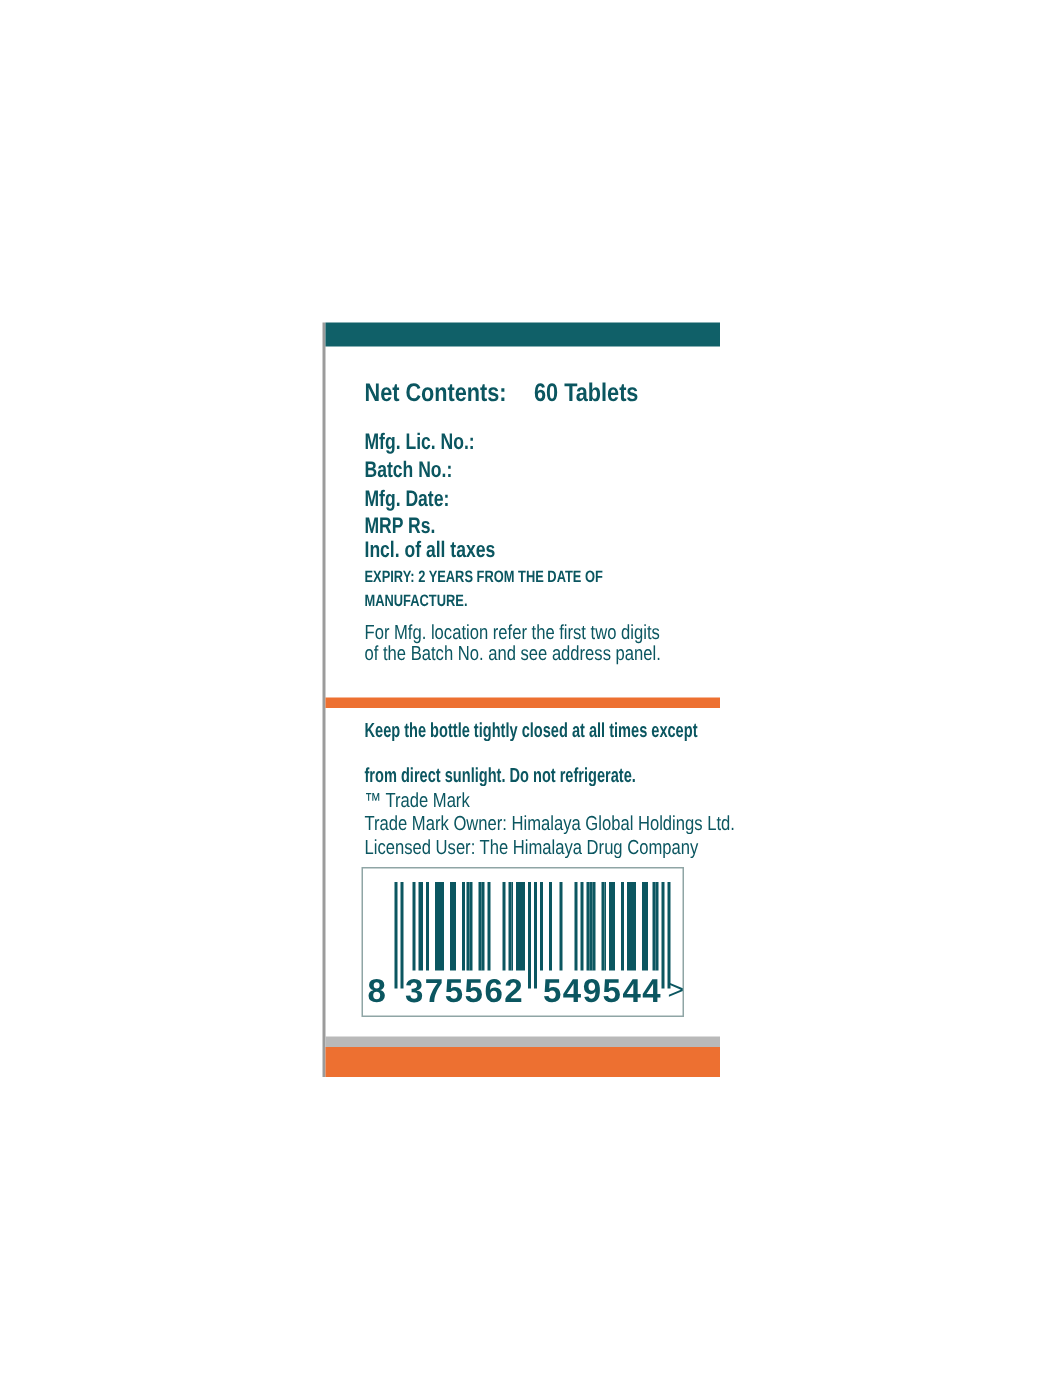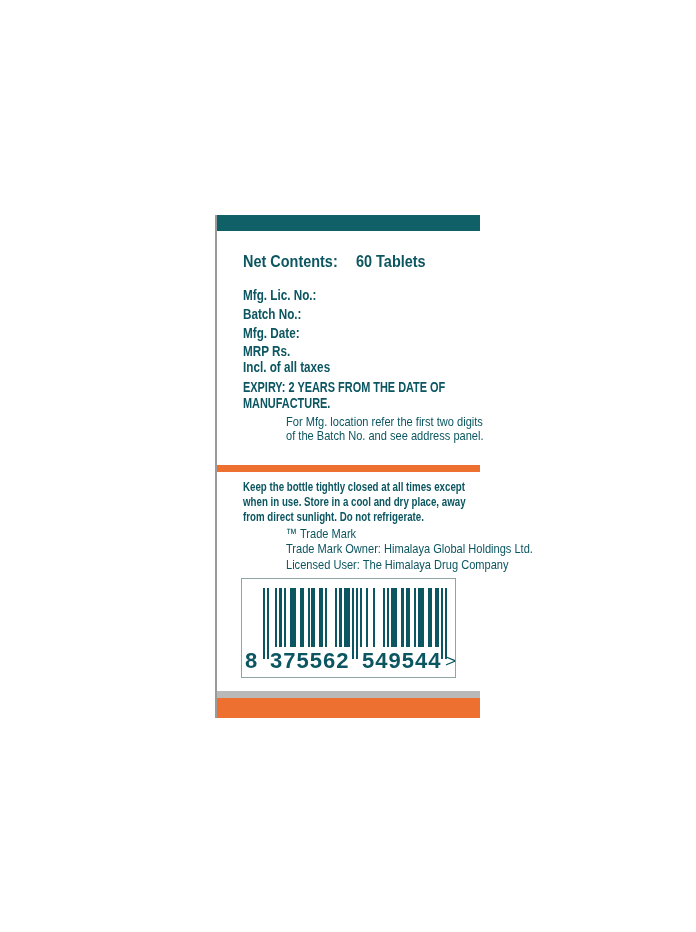--- a/index.html
+++ b/index.html
@@ -16,23 +16,23 @@
   .page{position:relative;width:696px;height:920px;background:#ffffff;overflow:hidden;}
 
   .abs{position:absolute;}
   .line{white-space:nowrap;color:var(--text-teal);}
   .line > span{display:inline-block;transform-origin:left center;white-space:nowrap;}
 
   .t-head{font-size:17px;font-weight:700;}
   .t-head > span{transform:scaleX(0.85);}
   .t-field{font-size:15px;font-weight:700;}
   .t-field > span{transform:scaleX(0.78);}
-  .t-exp{font-size:14px;font-weight:700;}
+  .t-exp{font-size:11px;font-weight:700;}
   .t-exp > span{transform:scaleX(0.78);}
-  .t-small{font-size:13.5px;font-weight:400;margin-left:43px;}
+  .t-small{font-size:13.5px;font-weight:400;}
   .t-small > span{transform:scaleX(0.82);}
   .t-storage{font-size:13.5px;font-weight:700;text-align:right;}
   .t-storage > span{transform:scaleX(0.72);}
 
   .bar-teal{background:var(--accent-teal);}
   .bar-orange{background:var(--orange);}
   .bar-gray{background:var(--gray-bar);}
   .left-edge{background:var(--edge-gray);}
 
   .barcode-box{border:1px solid var(--barcode-border);background:#ffffff;}
@@ -64,21 +64,20 @@
 
   <div class="abs line t-exp" style="left:243px;top:379px;"><span>EXPIRY: 2 YEARS FROM THE DATE OF</span></div>
   <div class="abs line t-exp" style="left:243px;top:395px;"><span>MANUFACTURE.</span></div>
 
   <div class="abs line t-small" style="left:243px;top:414px;"><span>For Mfg. location refer the first two digits</span></div>
   <div class="abs line t-small" style="left:243px;top:428px;"><span>of the Batch No. and see address panel.</span></div>
 
   <div class="abs bar-orange" style="left:217px;top:465px;width:263px;height:7px;"></div>
 
   <div class="abs line t-storage" style="left:243px;top:479px;"><span>Keep the bottle tightly closed at all times except</span></div>
-  <div class="abs line t-storage" style="left:243px;top:494px;"><span>when in use. Store in a cool and dry place, away</span></div>
   <div class="abs line t-storage" style="left:243px;top:509px;"><span>from direct sunlight. Do not refrigerate.</span></div>
 
   <div class="abs line t-small" style="left:243px;top:526px;text-align:right;"><span>™ Trade Mark</span></div>
   <div class="abs line t-small" style="left:243px;top:541px;"><span>Trade Mark Owner: Himalaya Global Holdings Ltd.</span></div>
   <div class="abs line t-small" style="left:243px;top:557px;"><span>Licensed User: The Himalaya Drug Company</span></div>
 
   <div class="abs barcode-box" style="left:241px;top:578px;width:215px;height:100px;">
     <div class="barcode-bars">
         <div class="bcm on g"></div>
         <div class="bcm g"></div>

